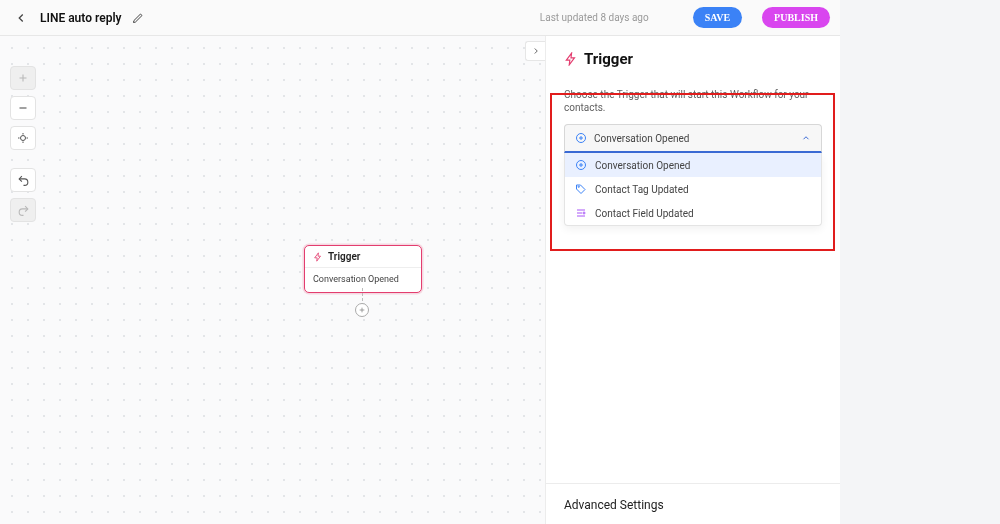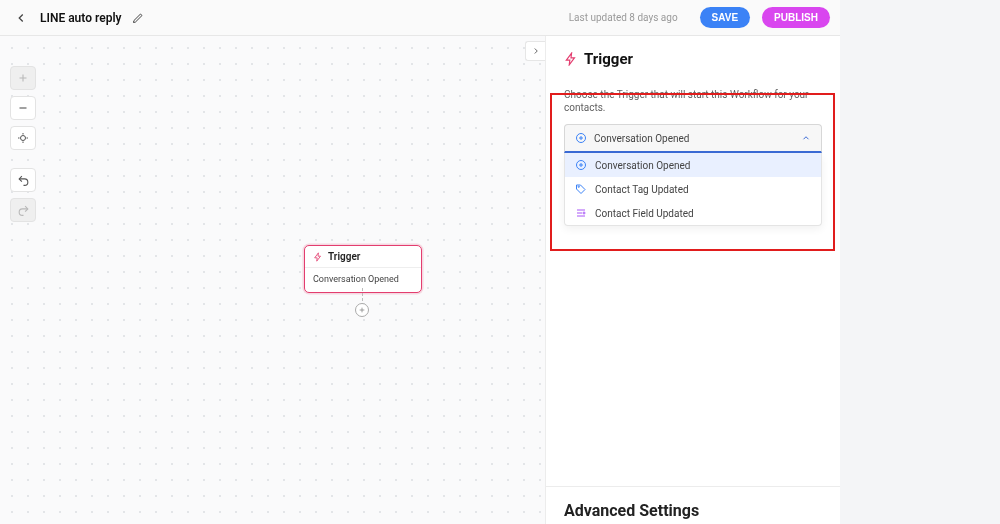--- a/index.html
+++ b/index.html
@@ -5,22 +5,22 @@
   * { box-sizing: border-box; margin: 0; padding: 0; }
   html, body { width: 1000px; height: 524px; font-family: -apple-system, BlinkMacSystemFont, "Segoe UI", Roboto, Arial, sans-serif; background: #f4f5f7; overflow: hidden; color: #333; }
   .app { width: 840px; height: 524px; position: relative; }
 
   
   .topbar { height: 36px; background: #fafafa; border-bottom: 1px solid #e7e7e7; display: flex; align-items: center; padding: 0 10px; }
   .back-btn { width: 22px; height: 22px; display: flex; align-items: center; justify-content: center; color: #444; cursor: pointer; border-radius: 3px; }
   .title { font-size: 12px; font-weight: 600; color: #111; margin-left: 8px; }
   .edit-btn { width: 22px; height: 22px; display: flex; align-items: center; justify-content: center; color: #444; margin-left: 6px; cursor: pointer; }
   .spacer { flex: 1; }
-  .last-updated { font-size: 10px; color: #9a9a9a; margin-right: 10px; }
-  .btn { font-size: 10px; font-weight: 600; border: none; border-radius: 12px; padding: 5px 12px; cursor: pointer; margin-left: 12px; }
+  .last-updated { font-size: 10px; color: #9a9a9a; margin-right: 24px; }
+  .btn { font-size: 10px; font-weight: 600; border: none; border-radius: 12px; padding: 5px 12px; cursor: pointer; margin-left: 20px; font-family: Liberation Serif, serif; }
   .btn-save { background: #3b82f6; color: #fff; }
   .btn-publish { background: #d946ef; color: #fff; }
 
   
   .main { position: absolute; top: 36px; left: 0; right: 0; bottom: 0; display: flex; }
 
   
   .canvas { flex: 1; position: relative; background-color: #fafafb;
     background-image: radial-gradient(#e3e5e8 1px, transparent 1px);
     background-size: 16px 16px;
@@ -54,21 +54,21 @@
   .dd { margin-top: 10px; }
   .dd-selected { display: flex; align-items: center; gap: 7px; padding: 7px 10px; border: 1px solid #d7d7d7; border-radius: 4px 4px 0 0; background: #f7f7f7; cursor: pointer; border-bottom: 2px solid #3b6bd6; }
   .dd-selected .label { flex: 1; font-size: 10px; color: #444; }
   .dd-caret { color: #3b6bd6; }
   .dd-menu { background: #fff; border: 1px solid #e4e4e4; border-top: none; box-shadow: 0 3px 8px rgba(0,0,0,0.06); border-radius: 0 0 4px 4px; overflow: hidden; }
   .dd-item { display: flex; align-items: center; gap: 8px; padding: 6px 10px; font-size: 10px; color: #444; cursor: pointer; }
   .dd-item.active { background: #e9f0ff; }
   .dd-item .ico { width: 12px; display: flex; justify-content: center; }
 
   
-  .adv { margin-top: auto; padding: 14px 18px 4px 18px; border-top: 1px solid #ececec; font-size: 16px; font-weight: 700; color: #222; }
+  .adv { margin-top: auto; padding: 14px 18px 12px 18px; border-top: 1px solid #ececec; font-size: 12px; font-weight: 400; color: #222; }
 
   
   .c-blue { color:#3b82f6; } .c-purple { color:#a855f7; } .c-orange { color:#f59e0b; } .c-red { color:#e33d6f; }
   svg { display:block; }
 </style>
 </head>
 <body>
 <div class="app">
 
   <div class="topbar">

